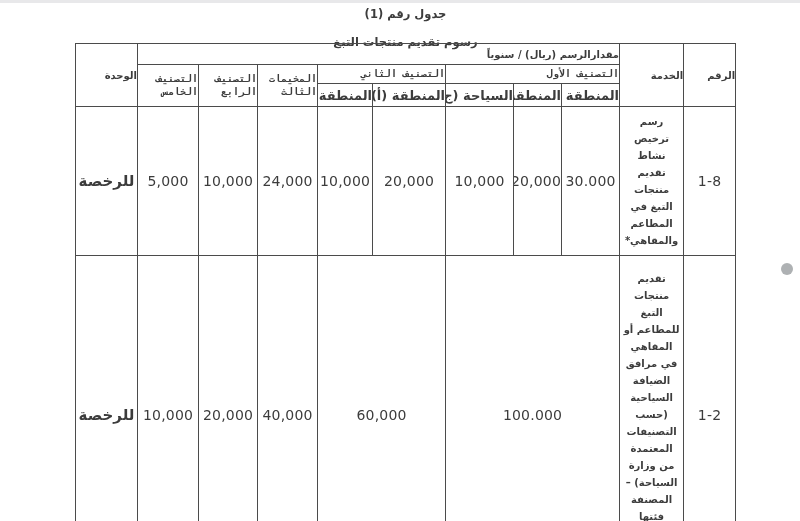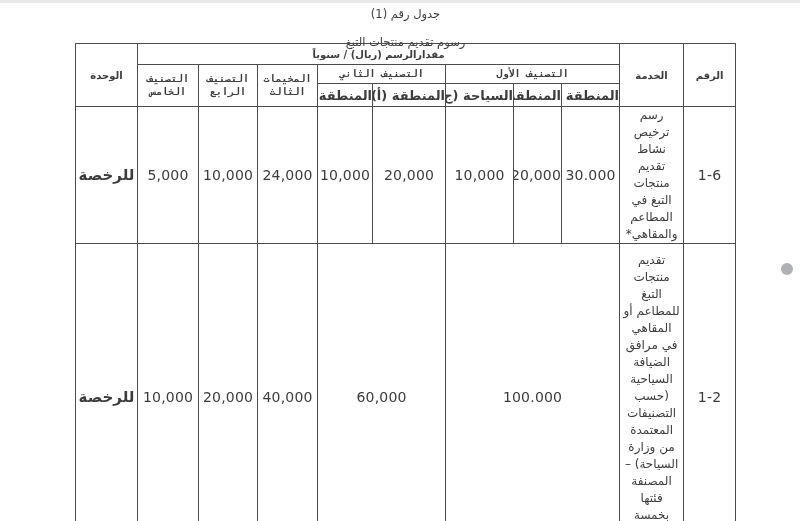--- a/index.html
+++ b/index.html
@@ -15,41 +15,41 @@
     background:var(--page-bg);
     font-family:"DejaVu Sans", sans-serif;
     color:var(--text);
   }
   .top-strip{
     position:absolute;left:0;top:0;width:800px;height:3px;
     background:var(--top-strip);
   }
   .titles{
     position:absolute;left:75px;top:6px;width:661px;
-    text-align:center;font-weight:normal;font-size:11.5px;line-height:16px;
+    text-align:center;font-weight:bold;font-size:11.5px;line-height:16px;
     color:var(--text);
   }
   .titles .t2{margin-top:12px;}
   table.fees{
     position:absolute;left:75px;top:43px;width:661px;
     border-collapse:collapse;table-layout:fixed;
     direction:rtl;
   }
   th,td{
     border:1px solid var(--border);
     text-align:center;vertical-align:middle;
     padding:0;overflow:hidden;color:var(--text);
   }
-  th{font-weight:bold;font-size:10px;line-height:13px;}
+  th{font-weight:bold;font-size:10px;line-height:13px;text-align:right;}
   th.zone{font-size:13px;white-space:nowrap;}
   tr.hr1 th{height:20px;}
   tr.hr2 th{height:18px;font-family:Liberation Mono, monospace;}
   tr.hr3 th{height:22px;}
   td.num{font-size:14px;font-weight:normal;letter-spacing:0.2px;}
-  td.svc{font-weight:normal;font-size:12px;line-height:17px;padding:0 3px;}
+  td.svc{font-weight:bold;font-size:10px;line-height:17px;padding:6px 3px;}
   td.unitc{font-weight:bold;font-size:15px;}
   tr.r1 td{height:93px;}
   tr.r2 td{height:305px;}
   .svc-tall{
     height:300px;display:flex;align-items:center;justify-content:center;
     overflow:hidden;
   }
   .dot{
     position:absolute;left:781px;top:263px;width:12px;height:12px;
     border-radius:50%;background:var(--scroll-dot);
@@ -95,21 +95,21 @@
     </tr>
     <tr class="hr3">
       <th class="zone">المنطقة (أ)</th>
       <th class="zone">المنطقة (ب)</th>
       <th class="zone">السياحة (ج)</th>
       <th class="zone">المنطقة (أ)</th>
       <th class="zone">المنطقة (ب)</th>
     </tr>
 
     <tr class="r1">
-      <td class="num">1-6</td>
+      <td class="num">1-8</td>
       <td class="svc">رسم ترخيص نشاط تقديم منتجات التبغ في المطاعم والمقاهي*</td>
       <td class="num">30.000</td>
       <td class="num">20,000</td>
       <td class="num">10,000</td>
       <td class="num">20,000</td>
       <td class="num">10,000</td>
       <td class="num">24,000</td>
       <td class="num">10,000</td>
       <td class="num">5,000</td>
       <td class="unitc">للرخصة</td>

